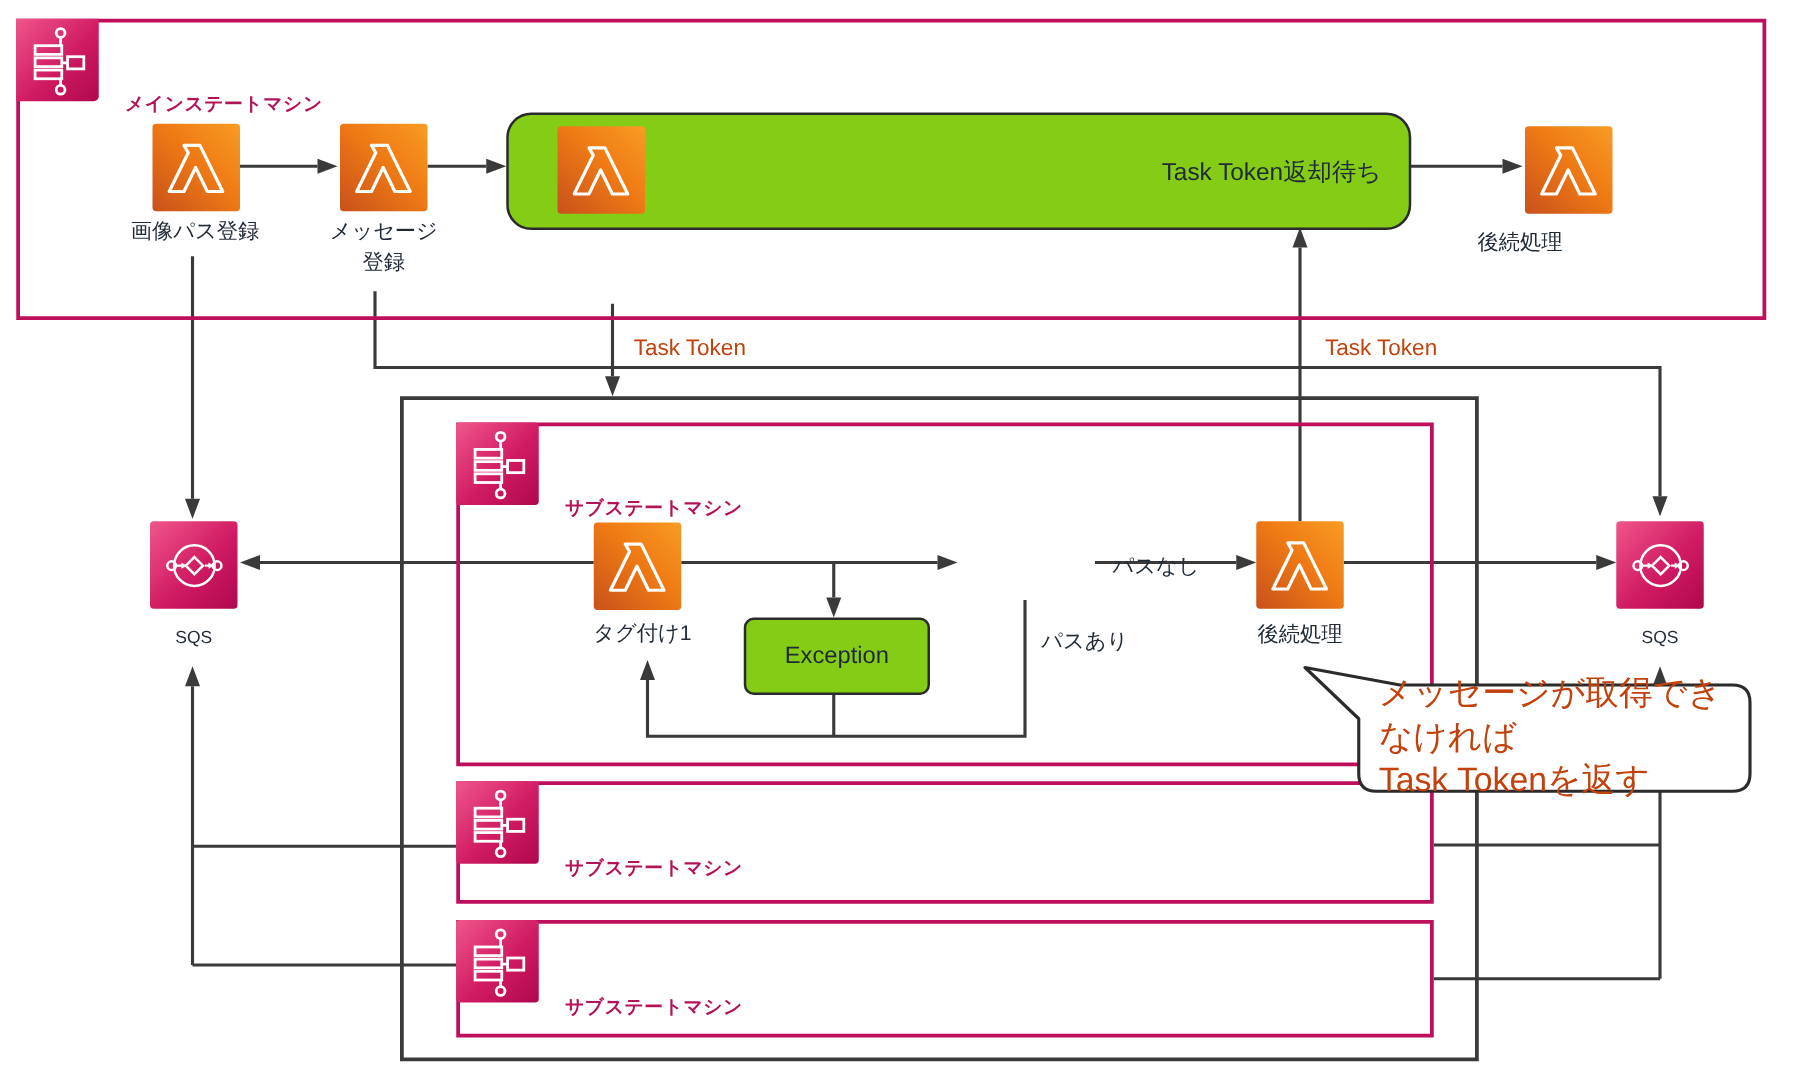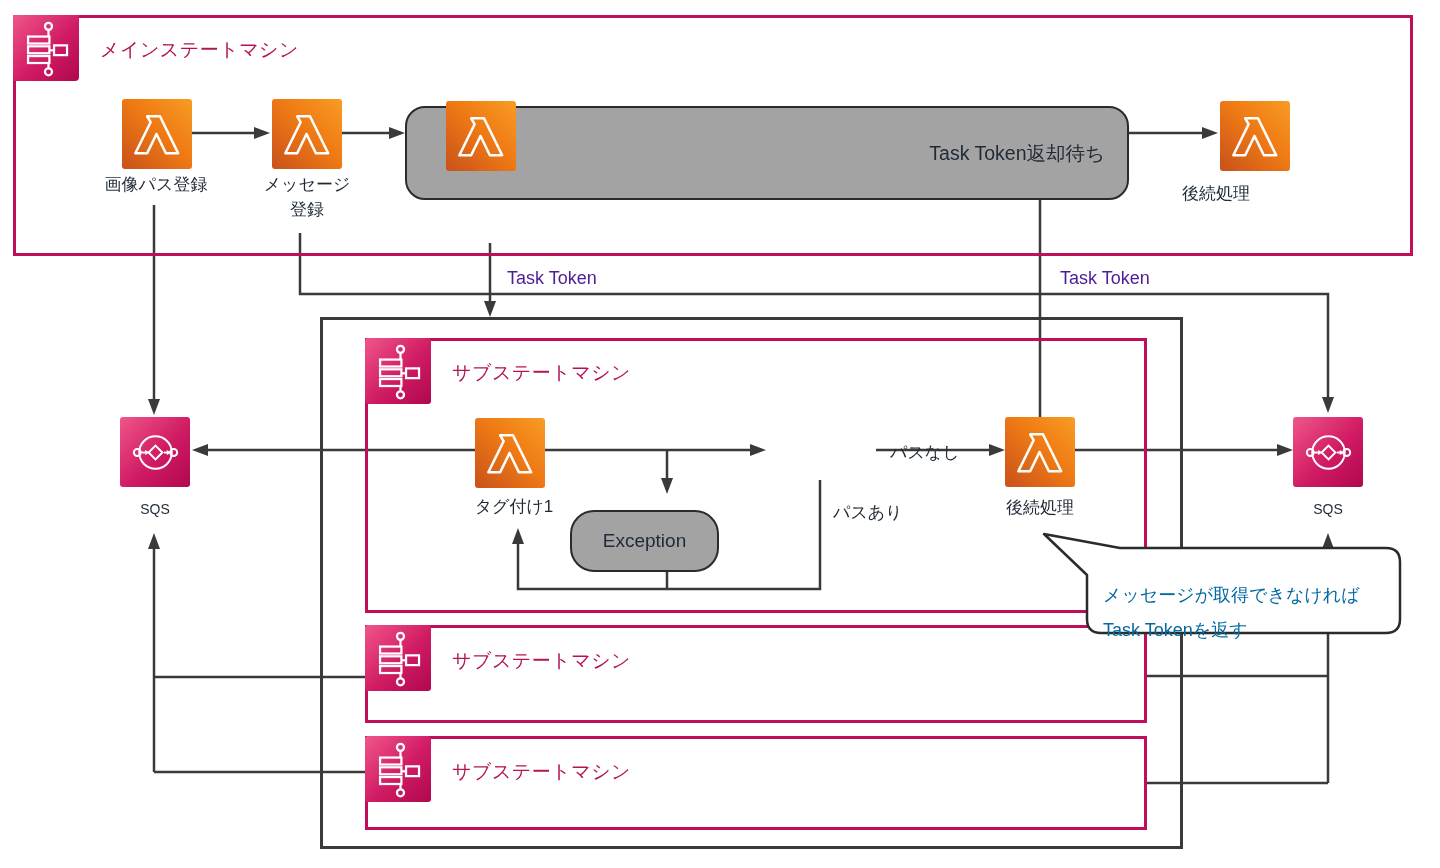--- a/index.html
+++ b/index.html
@@ -2,37 +2,37 @@
 <html><head>
 <meta charset="utf-8">
 <style>
   html,body{margin:0;padding:0;background:#fff;}
   #stage{position:relative;width:1440px;height:868px;background:#fff;overflow:hidden;
          font-family:"Liberation Sans","DejaVu Sans",sans-serif;}
   svg.wires{position:absolute;left:0;top:0;z-index:1;}
   .box{position:absolute;background:transparent;z-index:2;}
   .pinkbox{border:3px solid #bf0f5c;}
   .darkbox{border:3px solid #3a3a3a;}
-  .node{position:absolute;background:#a3a3a3;border:2.5px solid #2b2b2b;z-index:3;
+  .node{position:absolute;background:#84cc16;border:2.5px solid #2b2b2b;z-index:3;
         display:flex;align-items:center;justify-content:center;
-        font-size:19px;color:#1f2a36;margin-top:16px;}
+        font-size:19px;color:#1f2a36;}
   .icon{position:absolute;z-index:4;border-radius:3px;display:flex;align-items:center;justify-content:center;}
   .icon svg{width:90%;height:90%;}
   .lam{background:linear-gradient(45deg,#c8511b 0%,#ef7a14 55%,#f89c24 100%);}
   .pik{background:linear-gradient(135deg,#f0568b 0%,#d01b63 55%,#b0084d 100%);}
   .lbl{position:absolute;z-index:4;color:#1f2a36;font-size:17px;line-height:25px;white-space:nowrap;}
   .ctr{transform:translateX(-50%);text-align:center;}
-  .crimson{color:#b41357;font-size:19px;font-weight:400;letter-spacing:0.5px;}
-  .edge{font-size:18px;color:#4c1d95;}
+  .crimson{color:#b41357;font-size:15px;font-weight:700;letter-spacing:0.5px;margin-top:34px;}
+  .edge{font-size:18px;color:#c2410c;}
   .sqslbl{font-size:14px;}
   .ttw-text{position:absolute;z-index:4;right:22px;top:0;height:100%;display:flex;align-items:center;
             font-size:19.5px;color:#1f2a36;}
   #bubble-svg{position:absolute;left:0;top:0;z-index:5;}
-  .bubble-text{position:absolute;left:1103px;top:578px;width:292px;z-index:6;
-               font-size:18px;line-height:35px;color:#0369a1;}
+  .bubble-text{position:absolute;left:1103px;top:537px;width:292px;z-index:6;
+               font-size:27px;line-height:35px;color:#c2410c;}
 </style>
 </head>
 <body>
 
 <div id="stage">
 
   <svg class="wires" width="1440" height="868" viewBox="0 0 1440 868">
     <g stroke="#3a3a3a" stroke-width="2.5" fill="none">
 
       <path d="M192 133 H254"></path>
@@ -92,21 +92,21 @@
 
   <div class="box pinkbox" style="left:365px;top:338px;width:776px;height:269px;"></div>
   <div class="box pinkbox" style="left:365px;top:625px;width:776px;height:92px;"></div>
   <div class="box pinkbox" style="left:365px;top:736px;width:776px;height:88px;"></div>
 
   <div class="node" style="left:405px;top:90px;width:720px;height:90px;border-radius:20px;">
     <span class="ttw-text">Task Token返却待ち</span>
   </div>
 
 
-  <div class="node" style="left:570px;top:494px;width:145px;height:58px;border-radius:24px;">Exception</div>
+  <div class="node" style="left:595px;top:494px;width:145px;height:58px;border-radius:8px;">Exception</div>
 
   <div class="icon pik" style="left:13px;top:15px;width:66px;height:66px;border-radius:0 0 4px 0;">
     <svg viewBox="0 0 64 64" fill="none" stroke="#fff" stroke-width="2.4">
       <circle cx="35" cy="9" r="3.8"></circle>
         <path d="M35 12.8 V20"></path>
       <rect x="13" y="20" width="23" height="7.5"></rect>
       <rect x="13" y="30.5" width="23" height="7.5"></rect>
       <rect x="13" y="41" width="23" height="7.5"></rect>
       <rect x="41" y="29.5" width="14" height="10.5"></rect>
       <path d="M36 34.8 H41"></path>

